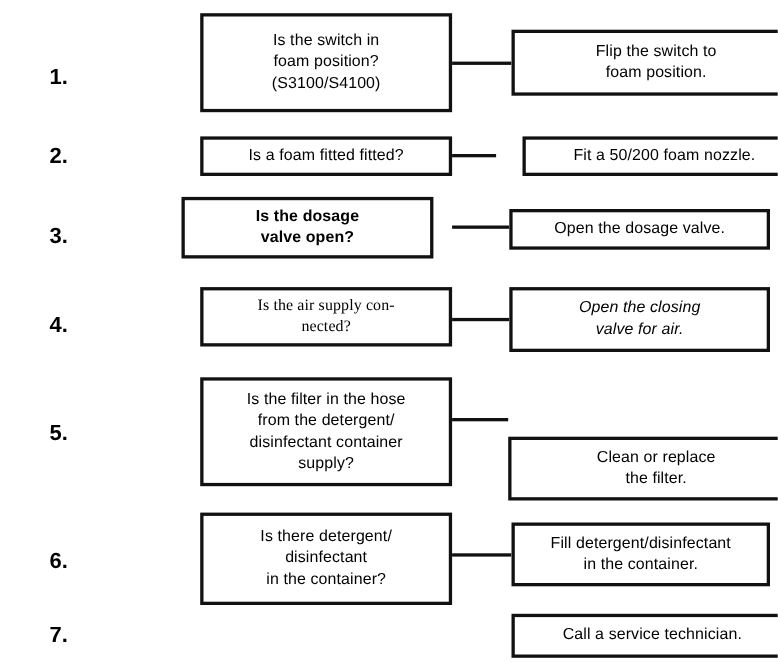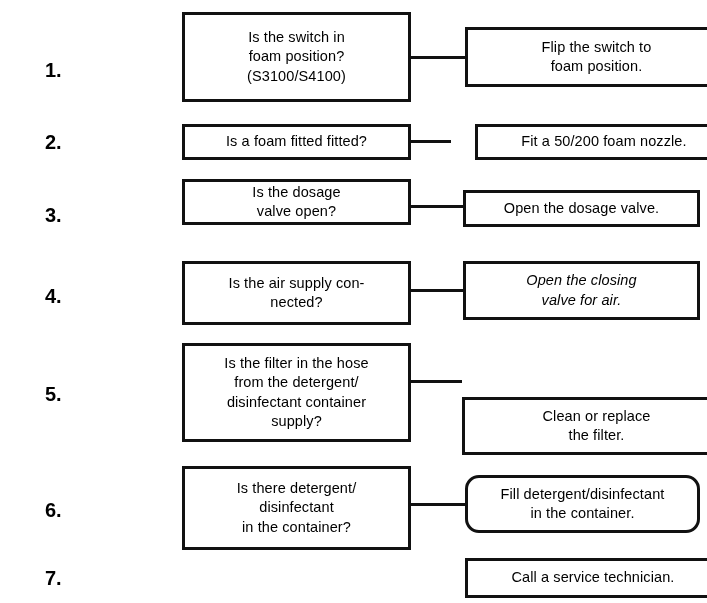--- a/index.html
+++ b/index.html
@@ -83,33 +83,33 @@
       <span class="box-text">Is a foam fitted fitted?</span>
     </div>
     <div class="connector" style="left:411px; top:140px; width:40px;"></div>
     <div class="box" style="left:475px; top:124px; width:258px; height:36px;">
       <span class="box-text">Fit a 50/200 foam nozzle.</span>
     </div>
   </div>
 
   <div class="row">
     <div class="step-number" style="left:45px; top:205px;">3.</div>
-    <div class="box" style="left:182px; top:179px; width:229px; height:46px;">
+    <div class="box" style="left:165px; top:179px; width:229px; height:56px;font-weight:bold;">
       <span class="box-text">Is the dosage
 valve open?</span>
     </div>
     <div class="connector" style="left:411px; top:205px; width:52px;"></div>
     <div class="box" style="left:463px; top:190px; width:237px; height:37px;">
       <span class="box-text">Open the dosage valve.</span>
     </div>
   </div>
 
   <div class="row">
     <div class="step-number" style="left:45px; top:286px;">4.</div>
-    <div class="box" style="left:182px; top:261px; width:229px; height:64px;">
+    <div class="box" style="left:182px; top:261px; width:229px; height:54px;font-family:Liberation Serif, serif;">
       <span class="box-text">Is the air supply con-
 nected?</span>
     </div>
     <div class="connector" style="left:411px; top:289px; width:52px;"></div>
     <div class="box" style="left:463px; top:261px; width:237px; height:59px;font-style:italic;">
       <span class="box-text">Open the closing
 valve for air.</span>
     </div>
   </div>
 
@@ -129,21 +129,21 @@
   </div>
 
   <div class="row">
     <div class="step-number" style="left:45px; top:500px;">6.</div>
     <div class="box" style="left:182px; top:466px; width:229px; height:84px;">
       <span class="box-text">Is there detergent/
 disinfectant
 in the container?</span>
     </div>
     <div class="connector" style="left:411px; top:503px; width:54px;"></div>
-    <div class="box" style="left:465px; top:475px; width:235px; height:58px;border-radius:14px;">
+    <div class="box" style="left:465px; top:475px; width:235px; height:58px;">
       <span class="box-text">Fill detergent/disinfectant
 in the container.</span>
     </div>
   </div>
 
   <div class="row">
     <div class="step-number" style="left:45px; top:568px;">7.</div>
     <div class="box" style="left:465px; top:558px; width:256px; height:40px;">
       <span class="box-text">Call a service technician.</span>
     </div>

